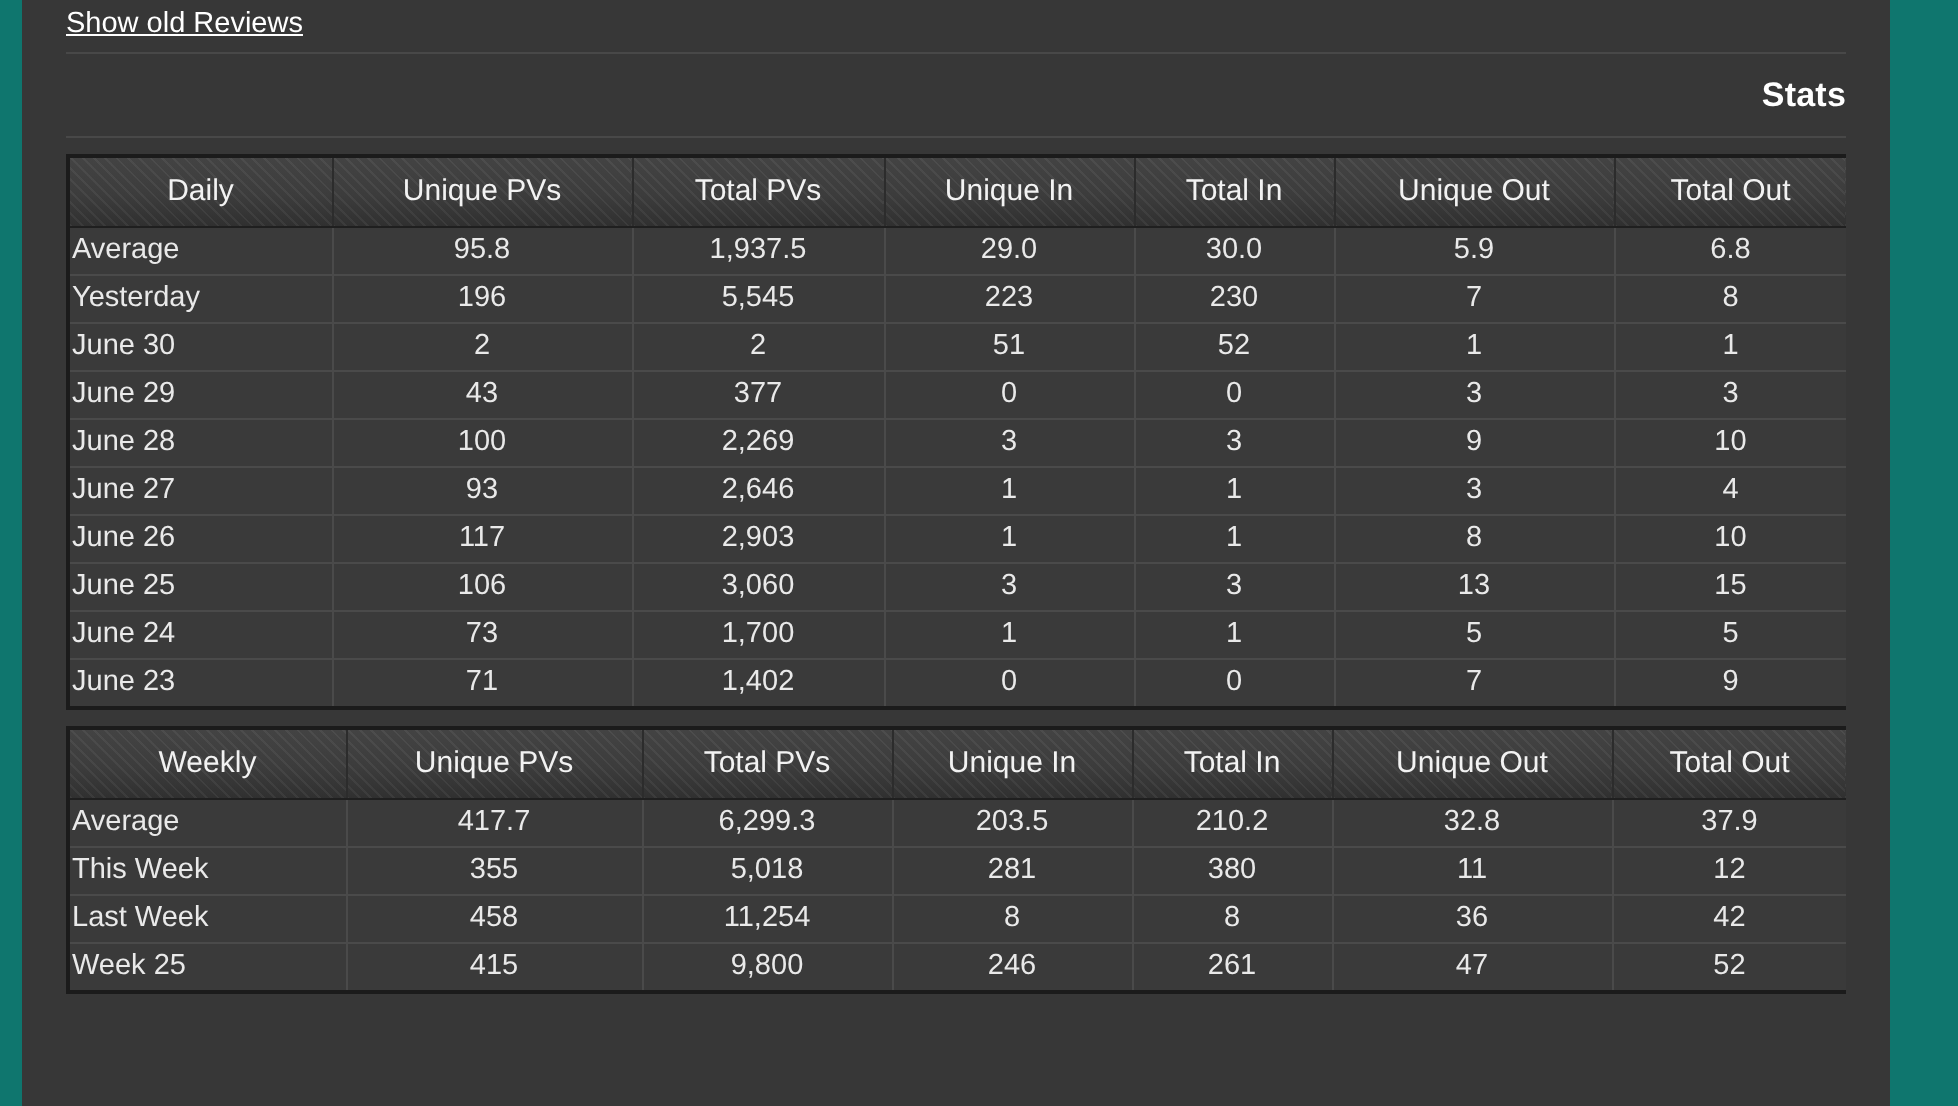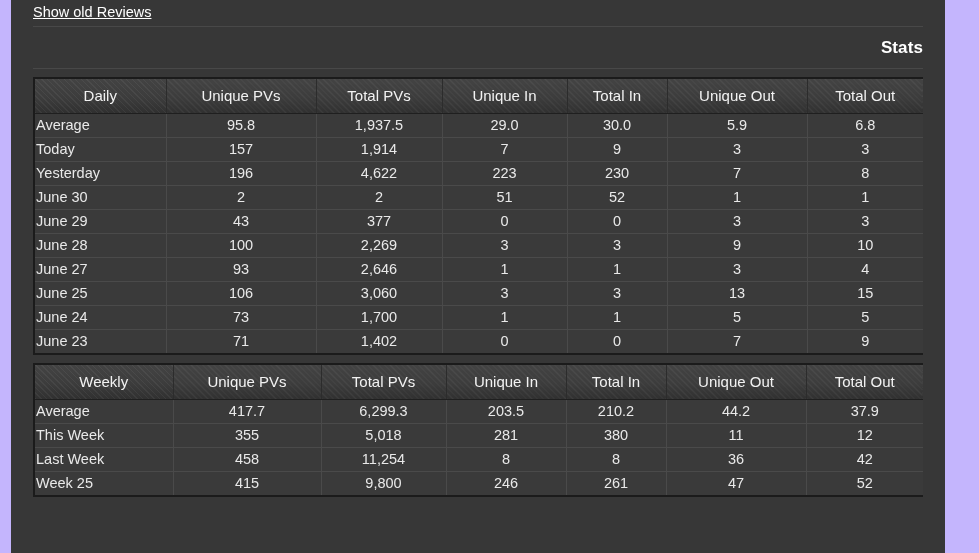--- a/index.html
+++ b/index.html
@@ -6,21 +6,21 @@
   html, body {
     margin: 0; padding: 0;
     width: 979px; height: 553px;
     overflow: hidden;
     background: #131313;
     font-family: "Liberation Sans", sans-serif;
   }
   #page {
     position: relative;
     width: 979px; height: 553px;
-    background: #c4b5fd;
+    background: #0f766e;
   }
   
   #content {
     position: absolute;
     left: 11px; top: 0;
     width: 934px; height: 553px;
     background: #373737;
     padding: 0;
   }
   #inner {
@@ -141,32 +141,23 @@
               <tr>
                 <td class="rowlabel">Average</td>
                 <td>95.8</td>
                 <td>1,937.5</td>
                 <td>29.0</td>
                 <td>30.0</td>
                 <td>5.9</td>
                 <td>6.8</td>
               </tr>
               <tr>
-                <td class="rowlabel">Today</td>
-                <td>157</td>
-                <td>1,914</td>
-                <td>7</td>
-                <td>9</td>
-                <td>3</td>
-                <td>3</td>
-              </tr>
-              <tr>
                 <td class="rowlabel">Yesterday</td>
                 <td>196</td>
-                <td>4,622</td>
+                <td>5,545</td>
                 <td>223</td>
                 <td>230</td>
                 <td>7</td>
                 <td>8</td>
               </tr>
               <tr>
                 <td class="rowlabel">June 30</td>
                 <td>2</td>
                 <td>2</td>
                 <td>51</td>
@@ -193,20 +184,29 @@
                 <td>10</td>
               </tr>
               <tr>
                 <td class="rowlabel">June 27</td>
                 <td>93</td>
                 <td>2,646</td>
                 <td>1</td>
                 <td>1</td>
                 <td>3</td>
                 <td>4</td>
+              </tr>
+              <tr>
+                <td class="rowlabel">June 26</td>
+                <td>117</td>
+                <td>2,903</td>
+                <td>1</td>
+                <td>1</td>
+                <td>8</td>
+                <td>10</td>
               </tr>
               <tr>
                 <td class="rowlabel">June 25</td>
                 <td>106</td>
                 <td>3,060</td>
                 <td>3</td>
                 <td>3</td>
                 <td>13</td>
                 <td>15</td>
               </tr>
@@ -254,21 +254,21 @@
                 <th>Total Out</th>
               </tr>
             </thead>
           <tbody>
               <tr>
                 <td class="rowlabel">Average</td>
                 <td>417.7</td>
                 <td>6,299.3</td>
                 <td>203.5</td>
                 <td>210.2</td>
-                <td>44.2</td>
+                <td>32.8</td>
                 <td>37.9</td>
               </tr>
               <tr>
                 <td class="rowlabel">This Week</td>
                 <td>355</td>
                 <td>5,018</td>
                 <td>281</td>
                 <td>380</td>
                 <td>11</td>
                 <td>12</td>

